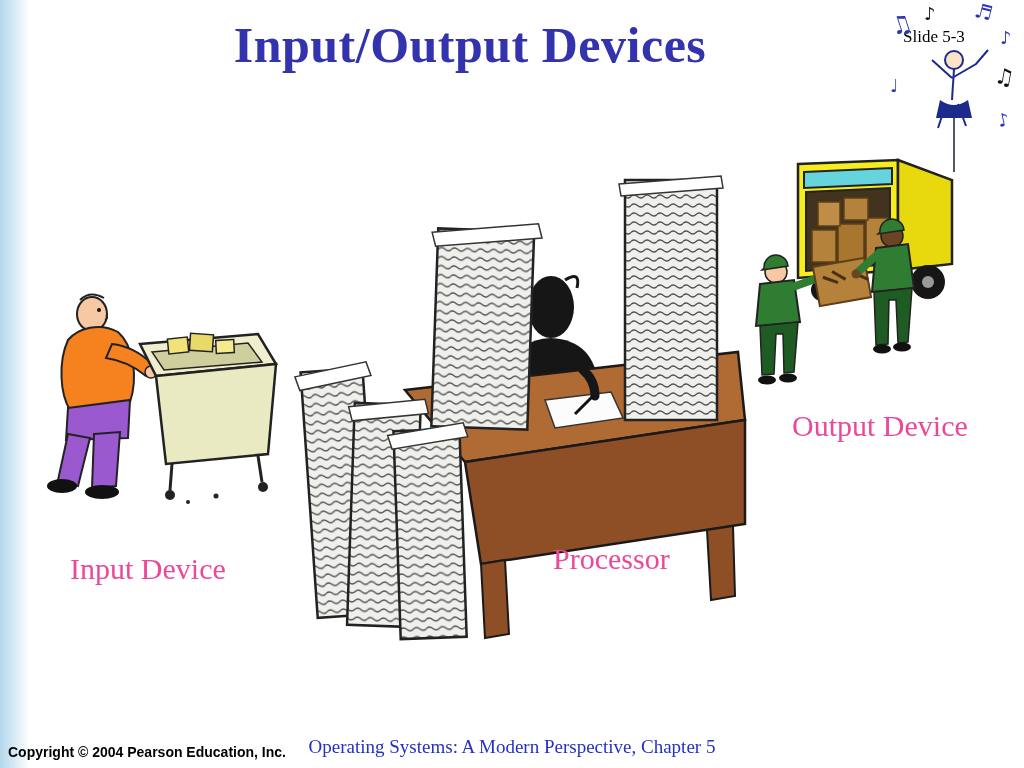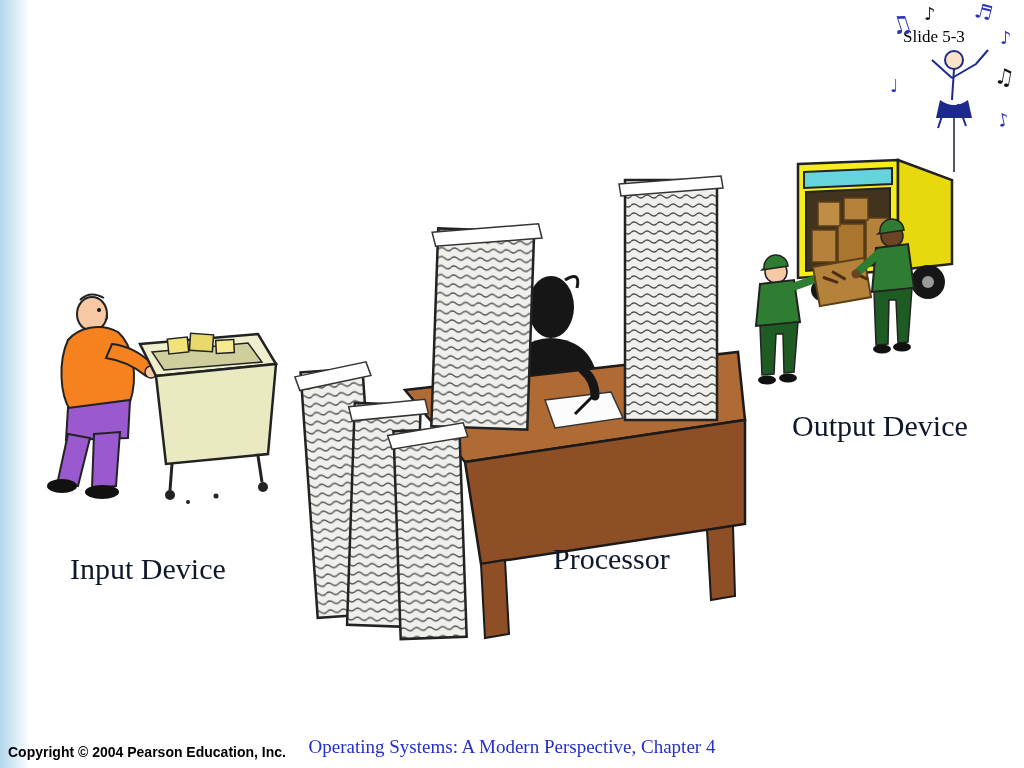--- a/index.html
+++ b/index.html
@@ -8,37 +8,38 @@
   .left-strip{position:absolute;left:0;top:0;width:30px;height:768px;
               background:linear-gradient(to right,#b3d7ec 0%,#ffffff 100%);}
   .title{position:absolute;left:70px;top:16px;width:800px;margin:0;text-align:center;
          font-size:50px;font-weight:700;color:#3333ae;letter-spacing:0.5px;}
   .slide-number{position:absolute;left:903px;top:27px;font-size:17px;font-weight:400;color:#000;}
   .conductor{position:absolute;left:888px;top:0;width:136px;height:178px;}
   figure{margin:0;padding:0;}
   .input-art{position:absolute;left:40px;top:282px;width:240px;height:260px;}
   .processor-art{position:absolute;left:293px;top:172px;width:455px;height:478px;}
   .output-art{position:absolute;left:746px;top:150px;width:235px;height:265px;}
-  .label{position:absolute;color:#0f172a;font-size:30px;z-index:5;white-space:nowrap;}
+  .label{position:absolute;color:#ec4899;font-size:30px;z-index:5;white-space:nowrap;}
   .input-label{left:70px;top:552px;}
   .processor-label{left:553px;top:542px;}
   .output-label{left:792px;top:409px;}
   .copyright{position:absolute;left:8px;top:744px;font-family:"Liberation Sans",sans-serif;
              font-size:14px;font-weight:700;color:#000;}
   .book-title{position:absolute;left:0;top:736px;width:1024px;text-align:center;
               font-size:19px;color:#2430c8;}
   svg{display:block;width:100%;height:100%;}
 </style>
 </head>
 <body>
 
 <div class="slide">
 
   <div class="left-strip"></div>
 
+  <h1 class="title">Input/Output Devices</h1>
 
   <div class="slide-number">Slide 5-3</div>
 
   <div class="conductor">
     <svg viewBox="0 0 136 178">
       <g fill="#2a35b8" font-family="DejaVu Sans, sans-serif">
         <text x="4" y="34" font-size="24" transform="rotate(-18 10 30)">♫</text>
         <text x="36" y="20" font-size="18" fill="#111">♪</text>
         <text x="86" y="18" font-size="20" transform="rotate(14 92 14)">♬</text>
         <text x="112" y="44" font-size="18">♪</text>
@@ -183,16 +184,16 @@
         <ellipse cx="156" cy="197" rx="9" ry="4.5" fill="#111"></ellipse>
         <ellipse cx="136" cy="199" rx="9" ry="4.5" fill="#111"></ellipse>
       </g>
     </svg>
   </figure>
 
   <div class="label input-label">Input Device</div>
   <div class="label processor-label">Processor</div>
   <div class="label output-label">Output Device</div>
 
-  <div class="book-title">Operating Systems: A Modern Perspective, Chapter 4</div>
+  <div class="book-title">Operating Systems: A Modern Perspective, Chapter 5</div>
   <div class="copyright">Copyright © 2004 Pearson Education, Inc.</div>
 
 </div>
 
 </body></html>

